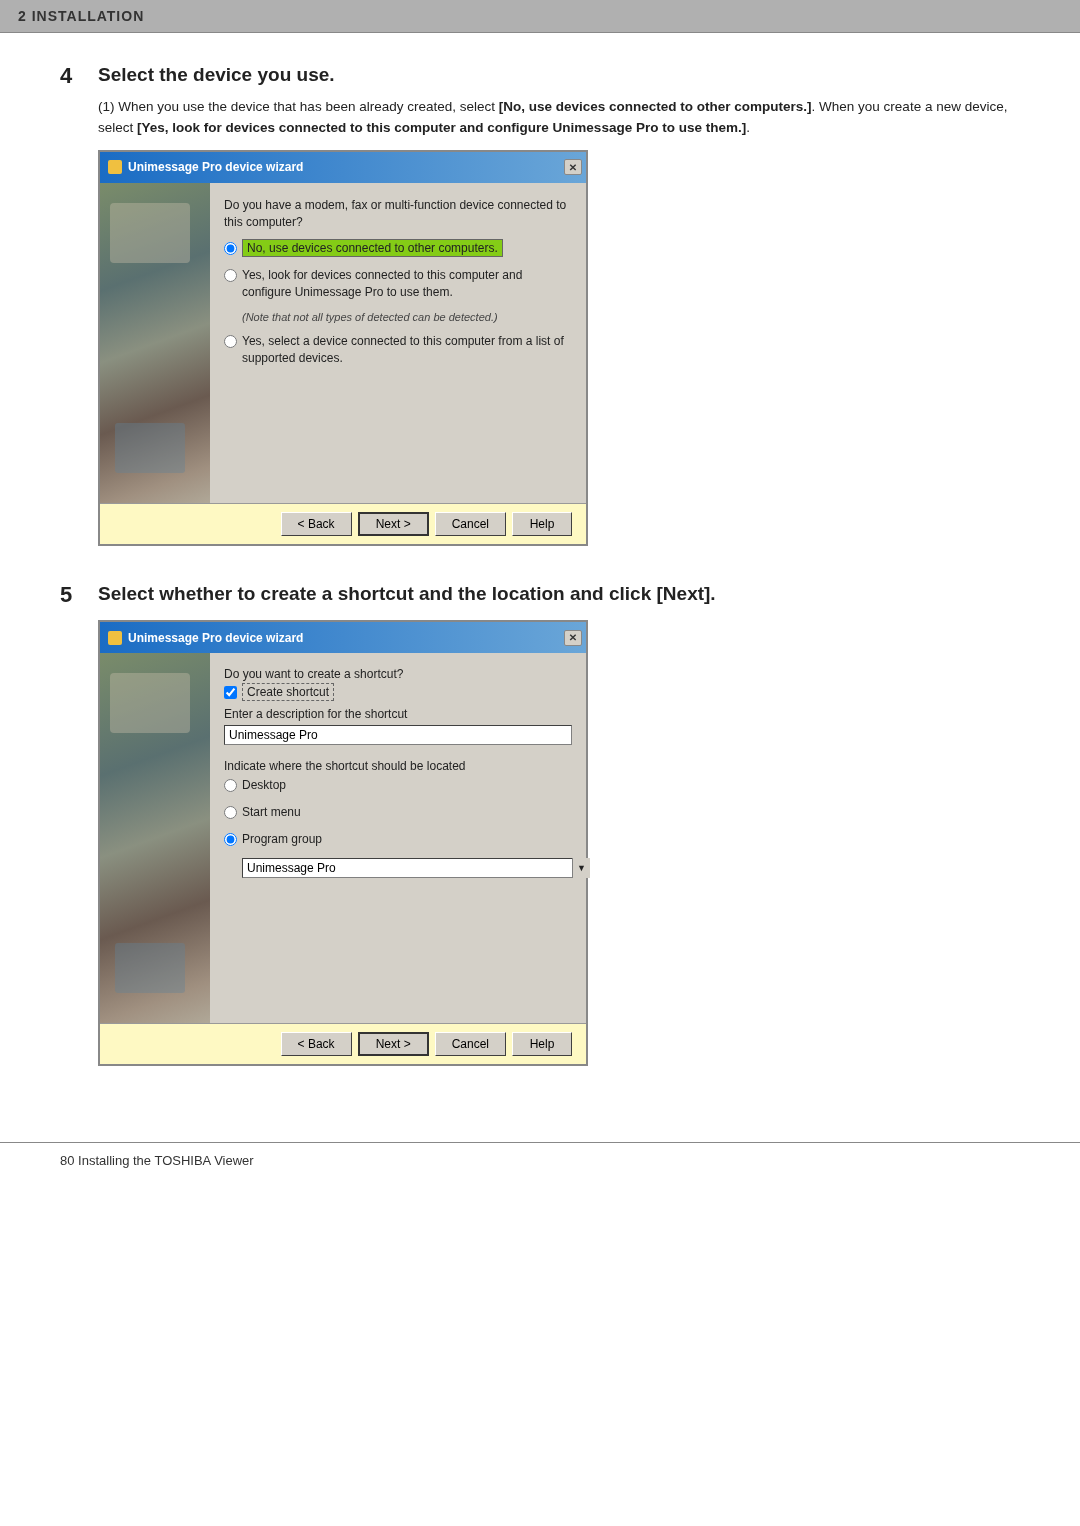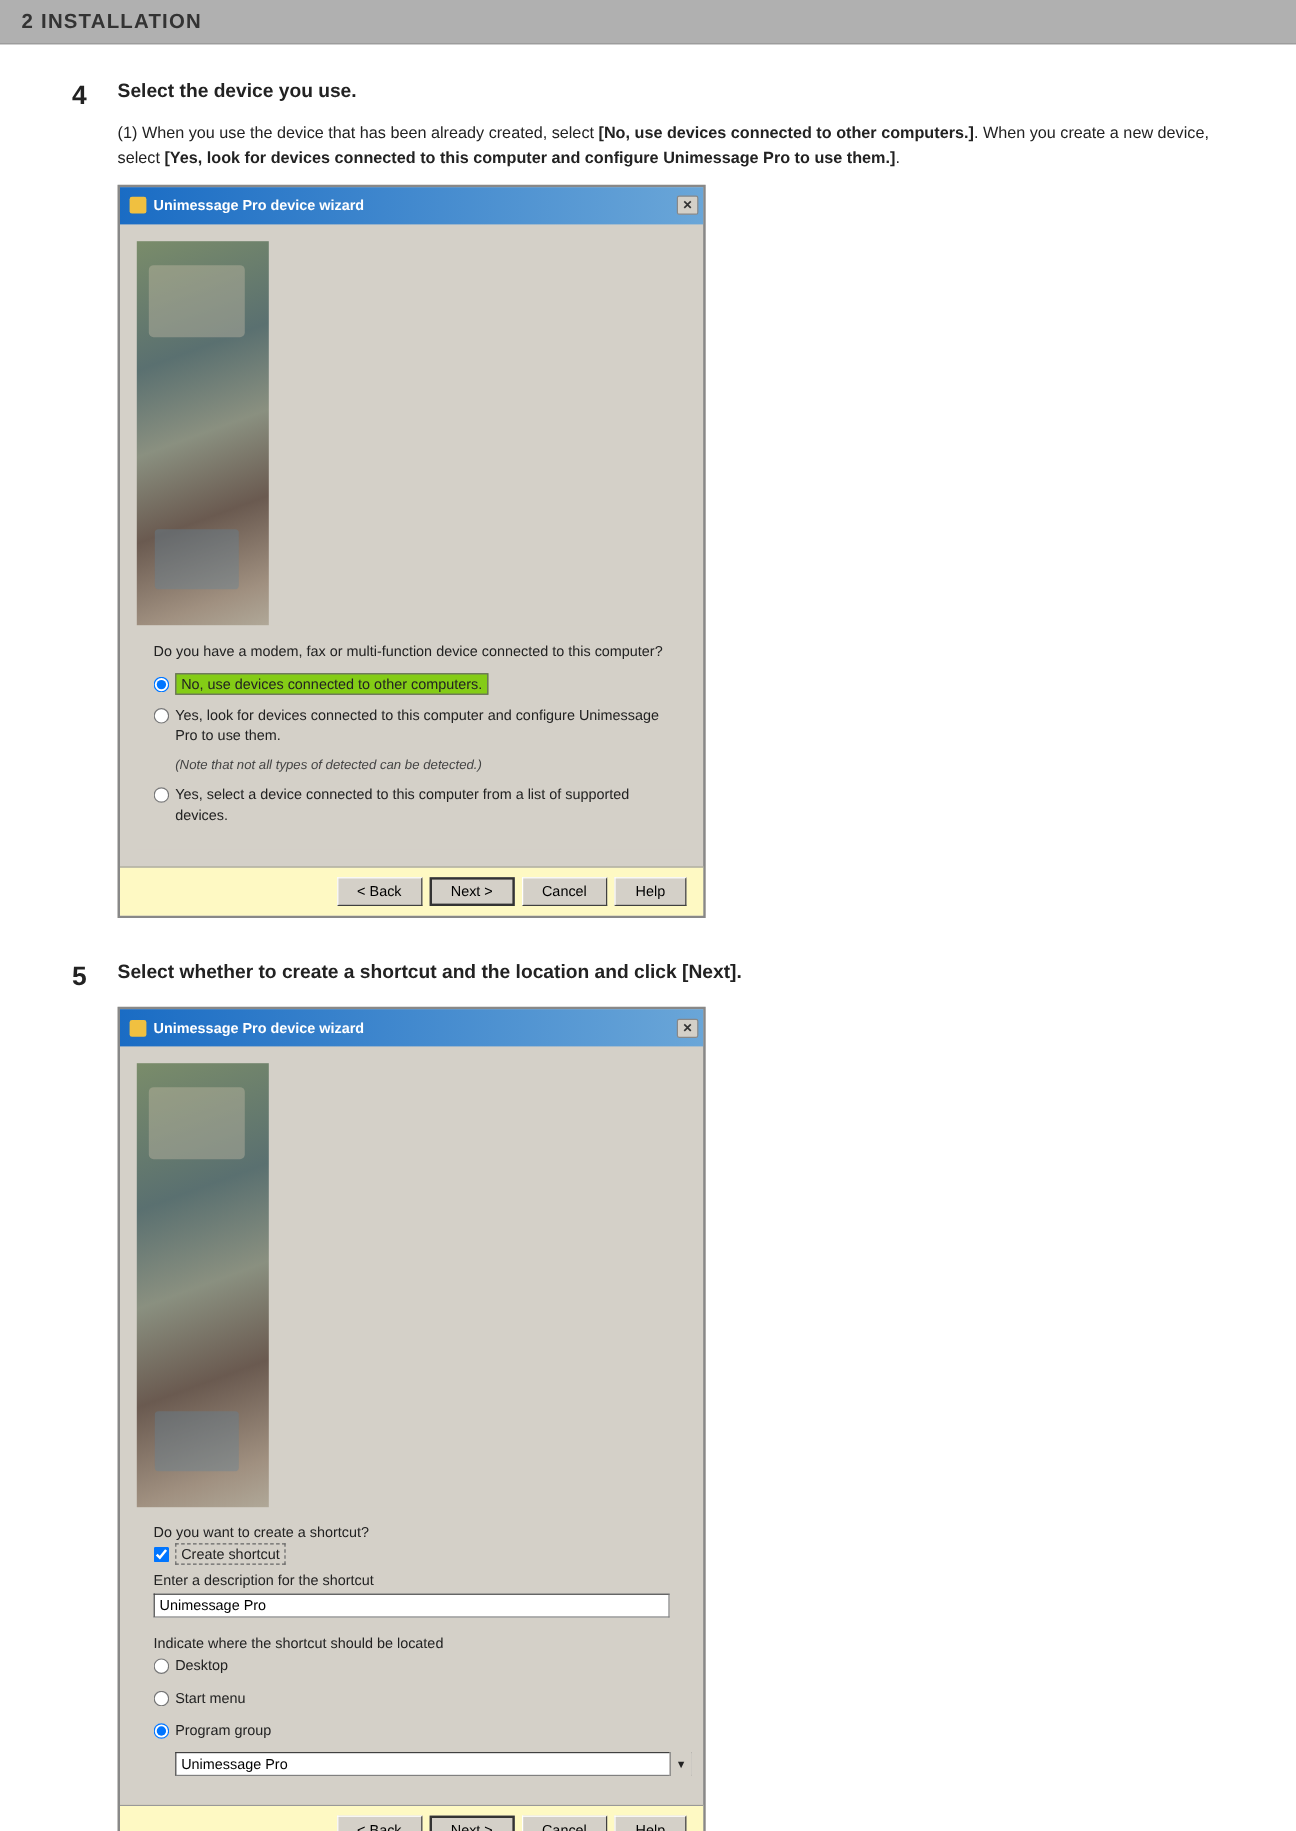--- a/index.html
+++ b/index.html
@@ -9,21 +9,21 @@
       background: #ffffff;
       font-family: Arial, sans-serif;
       font-size: 14px;
       color: #222;
     }
 
     
     .header-bar {
       background: #b0b0b0;
       padding: 8px 18px;
-      font-size: 17px;
+      font-size: 14px;
       font-weight: bold;
       letter-spacing: 1px;
       color: #333;
       text-transform: uppercase;
     }
 
     .top-rule {
       border: none;
       border-top: 1.5px solid #888;
       margin: 0 0 0 0;
@@ -48,21 +48,21 @@
     .step-number {
       font-size: 22px;
       font-weight: bold;
       color: #222;
       min-width: 32px;
       margin-right: 6px;
       line-height: 1.2;
     }
 
     .step-title {
-      font-size: 16px;
+      font-size: 19px;
       font-weight: bold;
       color: #222;
       line-height: 1.3;
     }
 
     .step-body {
       margin-left: 38px;
     }
 
     .step-body p {
@@ -117,22 +117,21 @@
       align-items: center;
       justify-content: center;
       font-size: 10px;
       font-weight: bold;
       color: #333;
       cursor: pointer;
     }
 
     .dialog-body {
       display: flex;
-      padding: 14px;
-      flex-direction: column;
+      padding: 0;
     }
 
     .dialog-image {
       width: 110px;
       min-height: 320px;
       background: linear-gradient(160deg, #7a8c6a 0%, #5a7070 30%, #8a9080 50%, #6a5a50 70%, #a09080 90%, #b0a898 100%);
       flex-shrink: 0;
       position: relative;
       overflow: hidden;
     }

